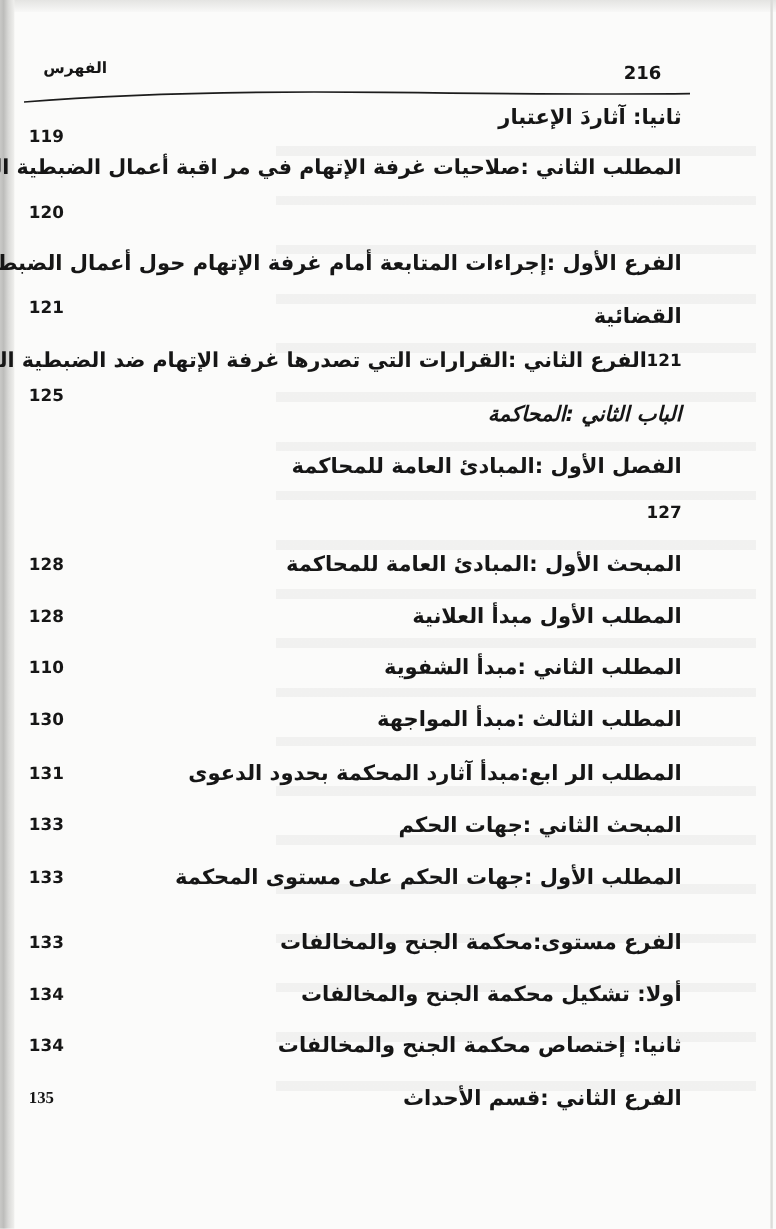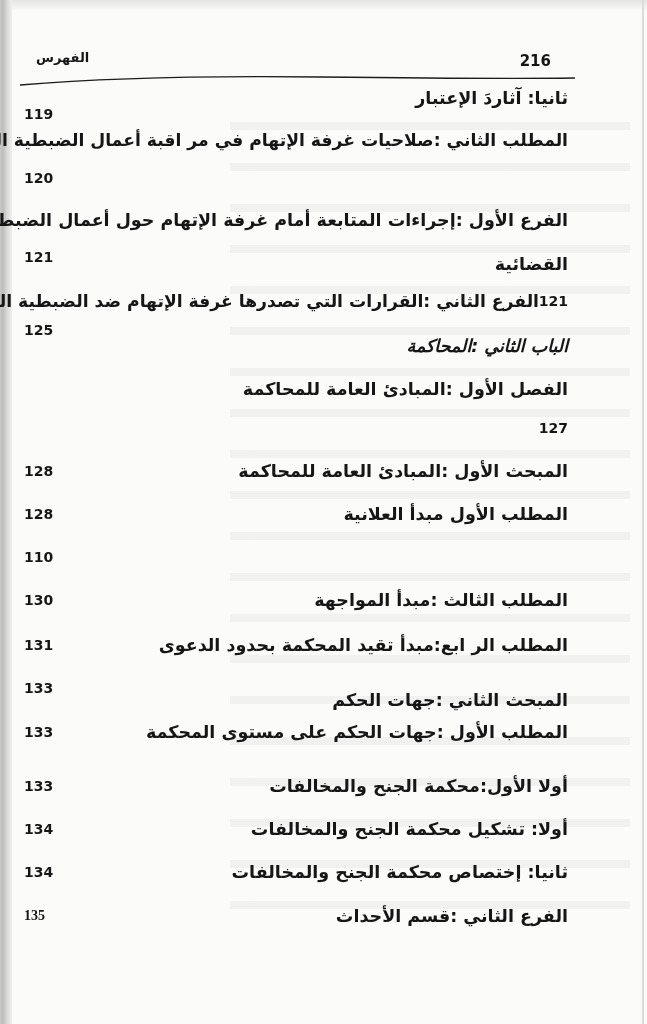--- a/index.html
+++ b/index.html
@@ -127,35 +127,36 @@
 
   <span class="entry-text" style="top:377px;">الفصل الأول :المبادئ العامة للمحاكمة</span>
   <span class="entry-page inline" style="top:418px; right:79px;">127</span>
 
   <span class="entry-text" style="top:459px;">المبحث الأول :المبادئ العامة للمحاكمة</span>
   <span class="entry-page" style="top:461px;">128</span>
 
   <span class="entry-text" style="top:502px;">المطلب الأول مبدأ العلانية</span>
   <span class="entry-page" style="top:504px;">128</span>
 
+  <span class="entry-text" style="top:545px;">المطلب الثاني :مبدأ الشفوية</span>
   <span class="entry-page" style="top:547px;">110</span>
 
   <span class="entry-text" style="top:588px;">المطلب الثالث :مبدأ المواجهة</span>
   <span class="entry-page" style="top:590px;">130</span>
 
-  <span class="entry-text" style="top:633px;">المطلب الر ابع:مبدأ تقيد المحكمة بحدود الدعوى</span>
+  <span class="entry-text" style="top:633px;">المطلب الر ابع:مبدأ آثارد المحكمة بحدود الدعوى</span>
   <span class="entry-page" style="top:635px;">131</span>
 
-  <span class="entry-text" style="top:676px;margin-top:12px;">المبحث الثاني :جهات الحكم</span>
+  <span class="entry-text" style="top:676px;">المبحث الثاني :جهات الحكم</span>
   <span class="entry-page" style="top:678px;">133</span>
 
   <span class="entry-text" style="top:720px;margin-left:36px;">المطلب الأول :جهات الحكم على مستوى المحكمة</span>
   <span class="entry-page" style="top:722px;">133</span>
 
-  <span class="entry-text" style="top:774px;">أولا الأول:محكمة الجنح والمخالفات</span>
+  <span class="entry-text" style="top:774px;">الفرع مستوى:محكمة الجنح والمخالفات</span>
   <span class="entry-page" style="top:776px;">133</span>
 
   <span class="entry-text" style="top:817px;">أولا:  تشكيل محكمة الجنح والمخالفات</span>
   <span class="entry-page" style="top:819px;">134</span>
 
   <span class="entry-text" style="top:860px;">ثانيا: إختصاص محكمة الجنح والمخالفات</span>
   <span class="entry-page" style="top:862px;">134</span>
 
   <span class="entry-text" style="top:904px;margin-left:29px;">الفرع الثاني :قسم الأحداث</span>
   <span class="entry-page" style="top:906px;font-family:Liberation Serif, serif;">135</span>

